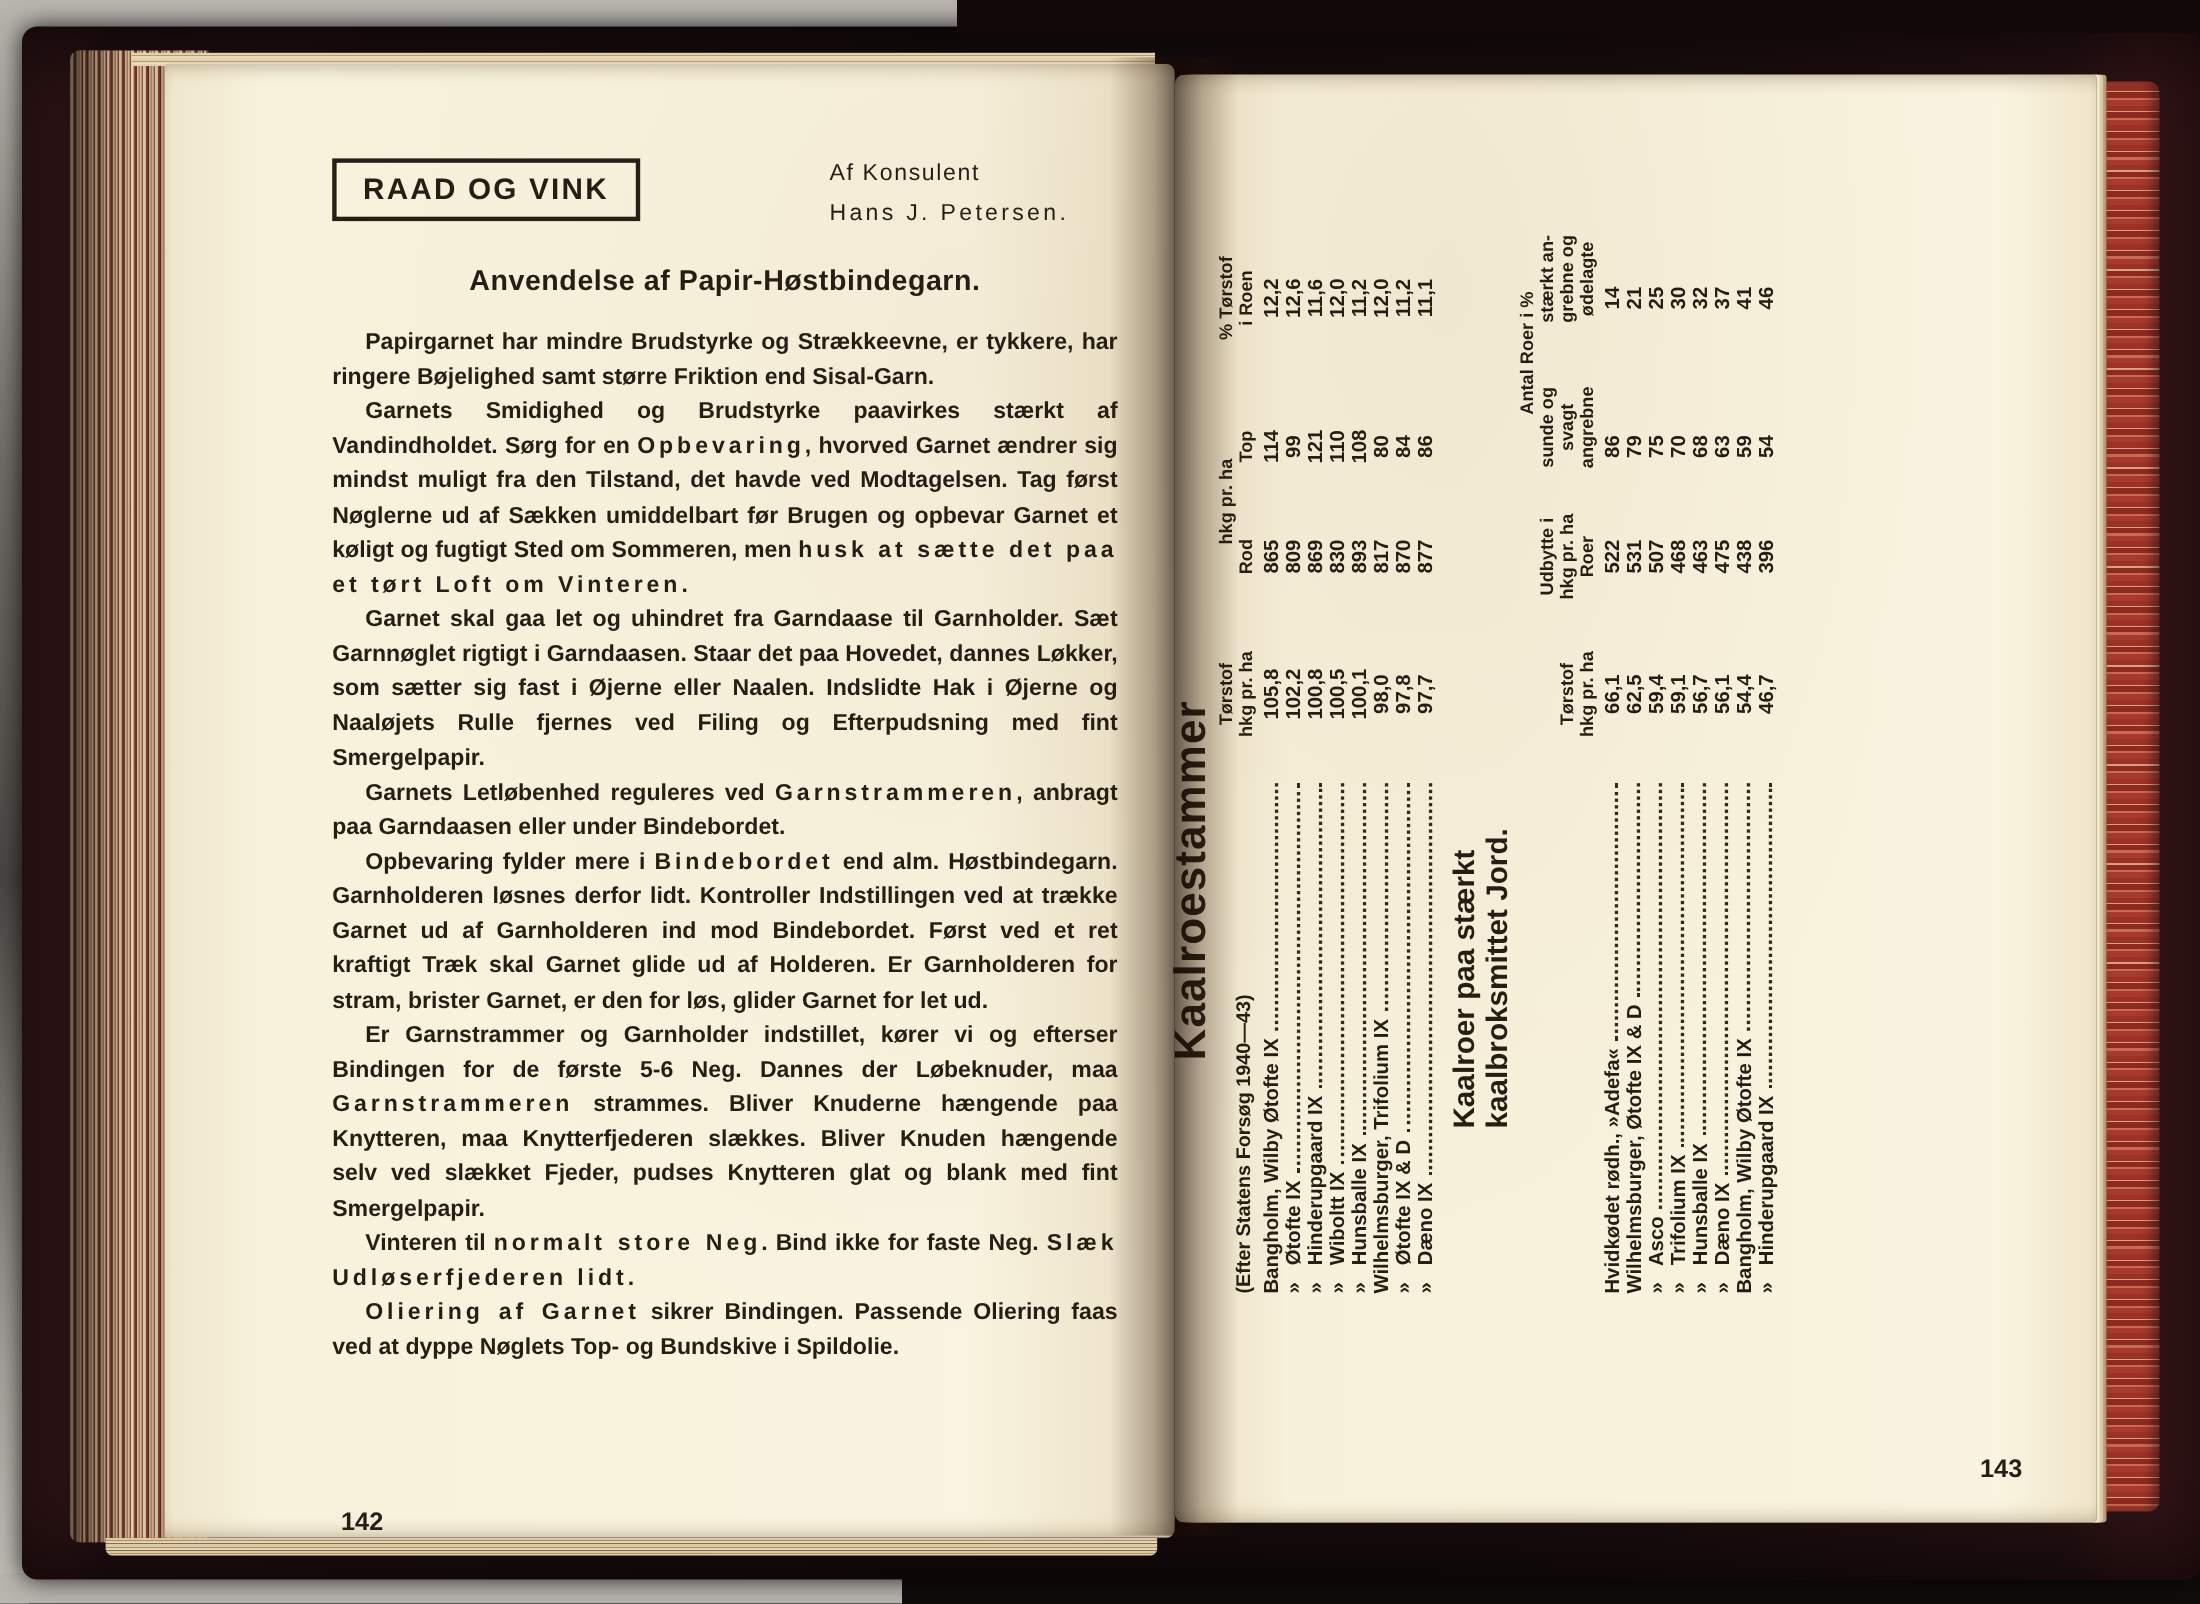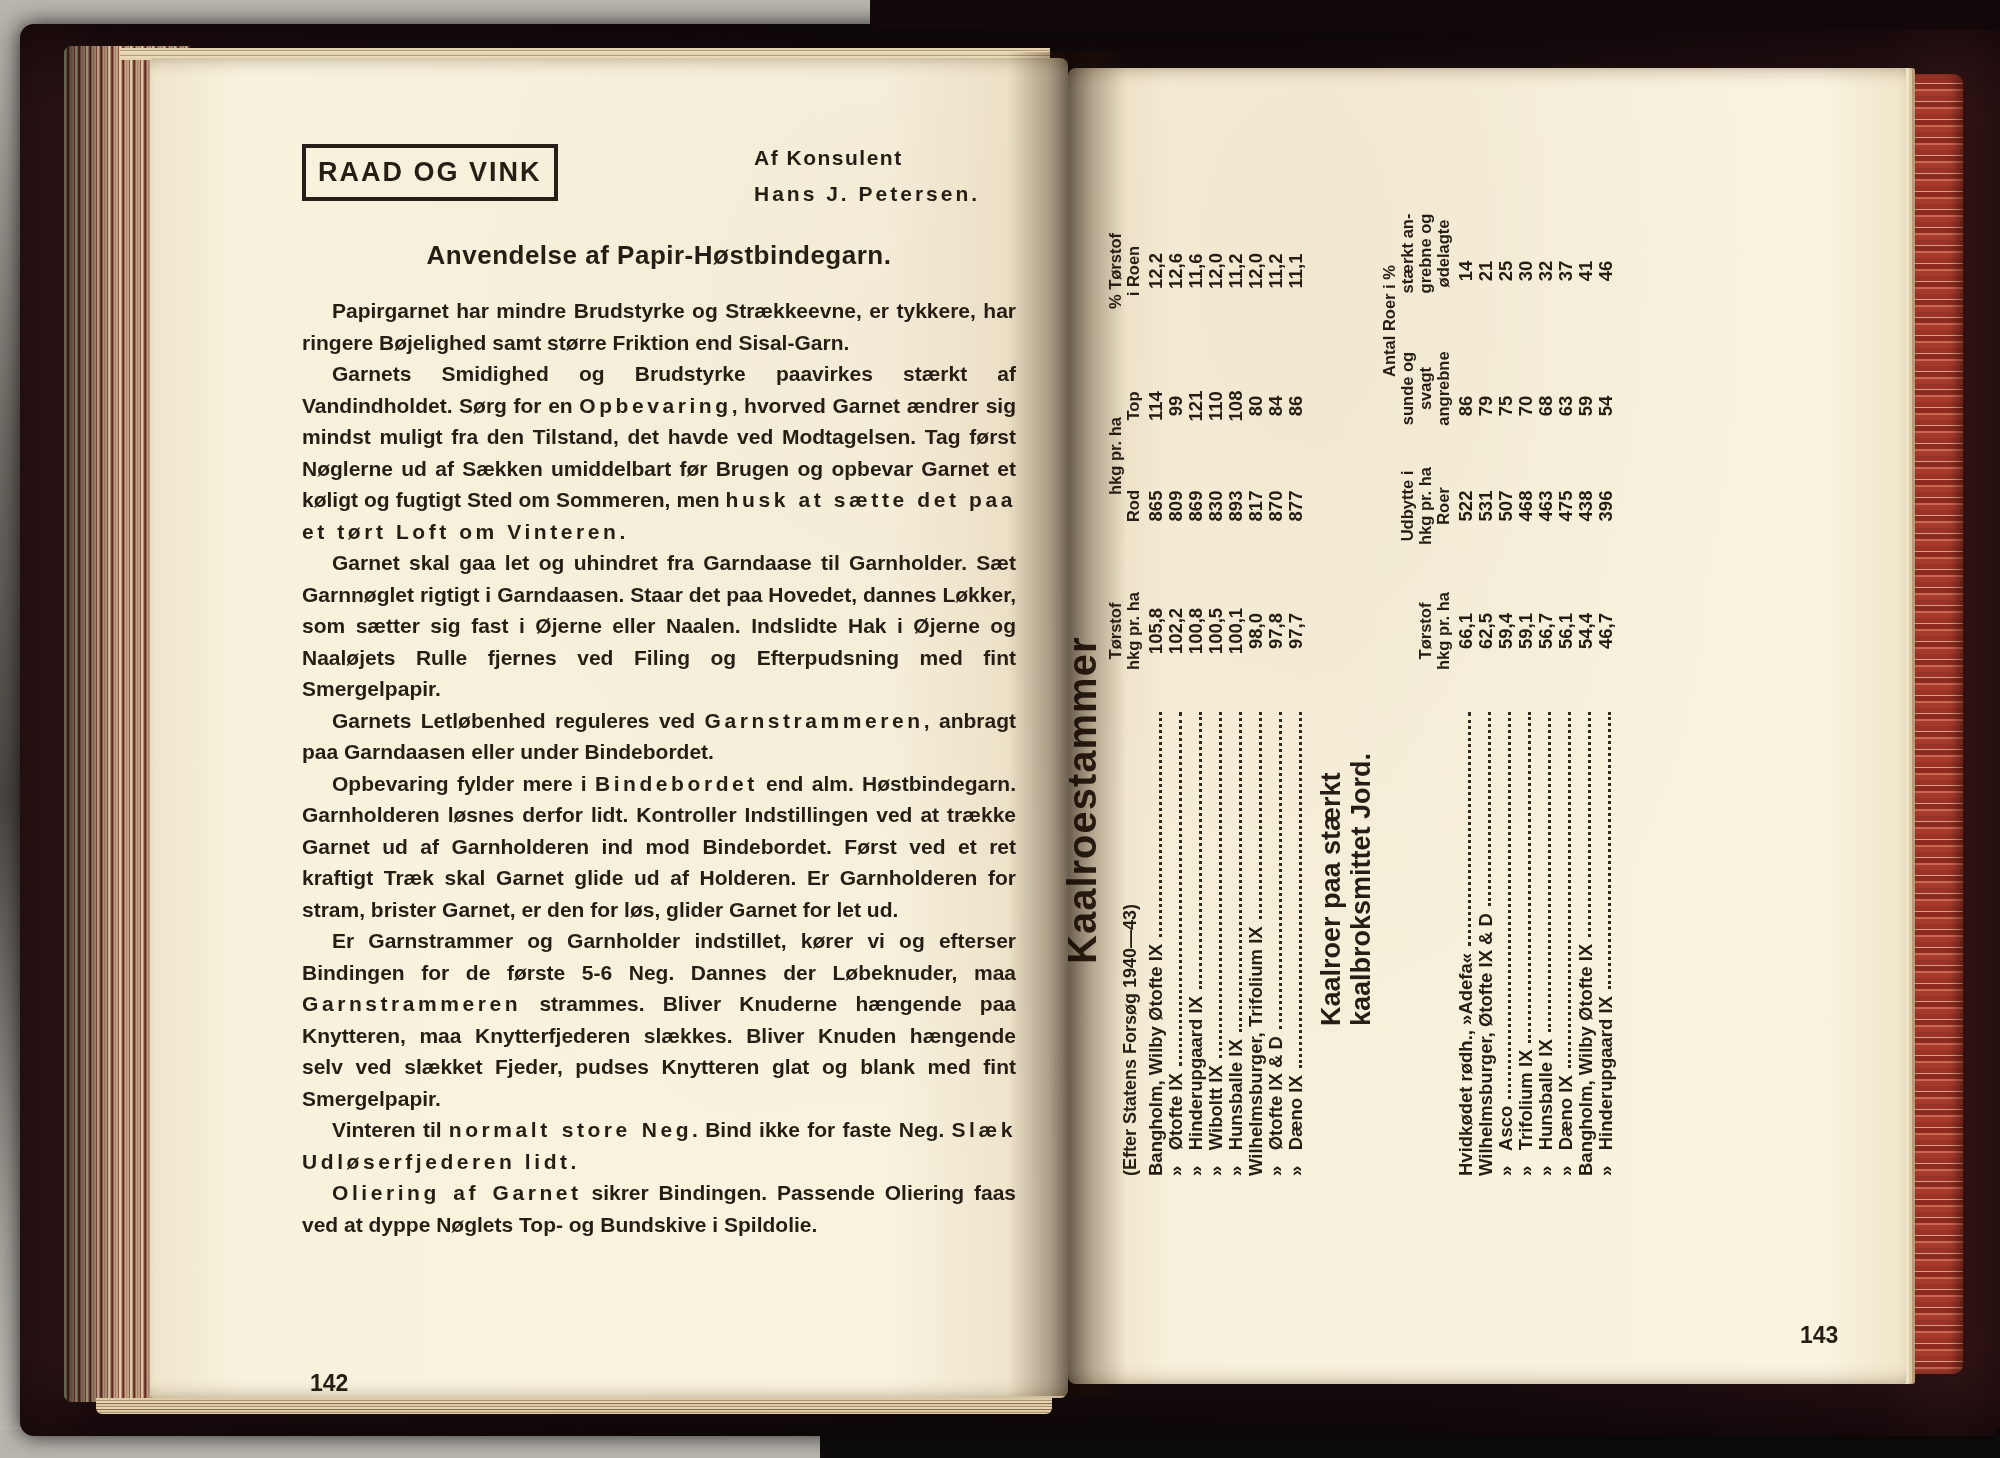--- a/index.html
+++ b/index.html
@@ -48,22 +48,22 @@
       box-shadow:inset -6px 0 10px rgba(0,0,0,.4);}
 
   
   .gutter{position:absolute;left:1008px;top:52px;width:118px;height:1344px;z-index:6;pointer-events:none;
       background:linear-gradient(90deg,rgba(30,15,5,0) 0%,rgba(45,22,8,.32) 35%,rgba(22,9,3,.58) 52%,rgba(45,22,8,.28) 72%,rgba(30,15,5,0) 100%);}
 
   
   .ink{color:#261e14;}
   .lp-inner{position:absolute;left:152px;top:86px;width:714px;}
   .box-row{display:flex;justify-content:space-between;align-items:flex-start;}
-  .raad-box{border:4px solid #251f18;padding:9px 12px;font-size:27px;font-weight:bold;letter-spacing:2px;white-space:nowrap;}
-  .byline{width:262px;font-weight:bold;padding-top:2px;}
+  .raad-box{border:4px solid #251f18;padding:9px 24px;font-size:27px;font-weight:bold;letter-spacing:2px;white-space:nowrap;}
+  .byline{width:262px;font-weight:normal;padding-top:2px;}
   .byline .l1{font-size:21px;letter-spacing:1.5px;margin-bottom:12px;}
   .byline .l2{font-size:21px;letter-spacing:3px;}
   .lp-heading{margin-top:34px;text-align:center;font-size:26px;font-weight:bold;letter-spacing:.5px;}
   .body-text{margin-top:24px;font-size:21px;line-height:31.5px;font-weight:bold;text-align:justify;}
   .body-text p{margin:0;text-indent:30px;}
   .sp{letter-spacing:.17em;}
   .pageno{position:absolute;font-size:23px;font-weight:bold;margin-top:44px;}
   .pn-left{left:160px;top:1268px;}
   .pn-right{left:1800px;top:1278px;}
 

